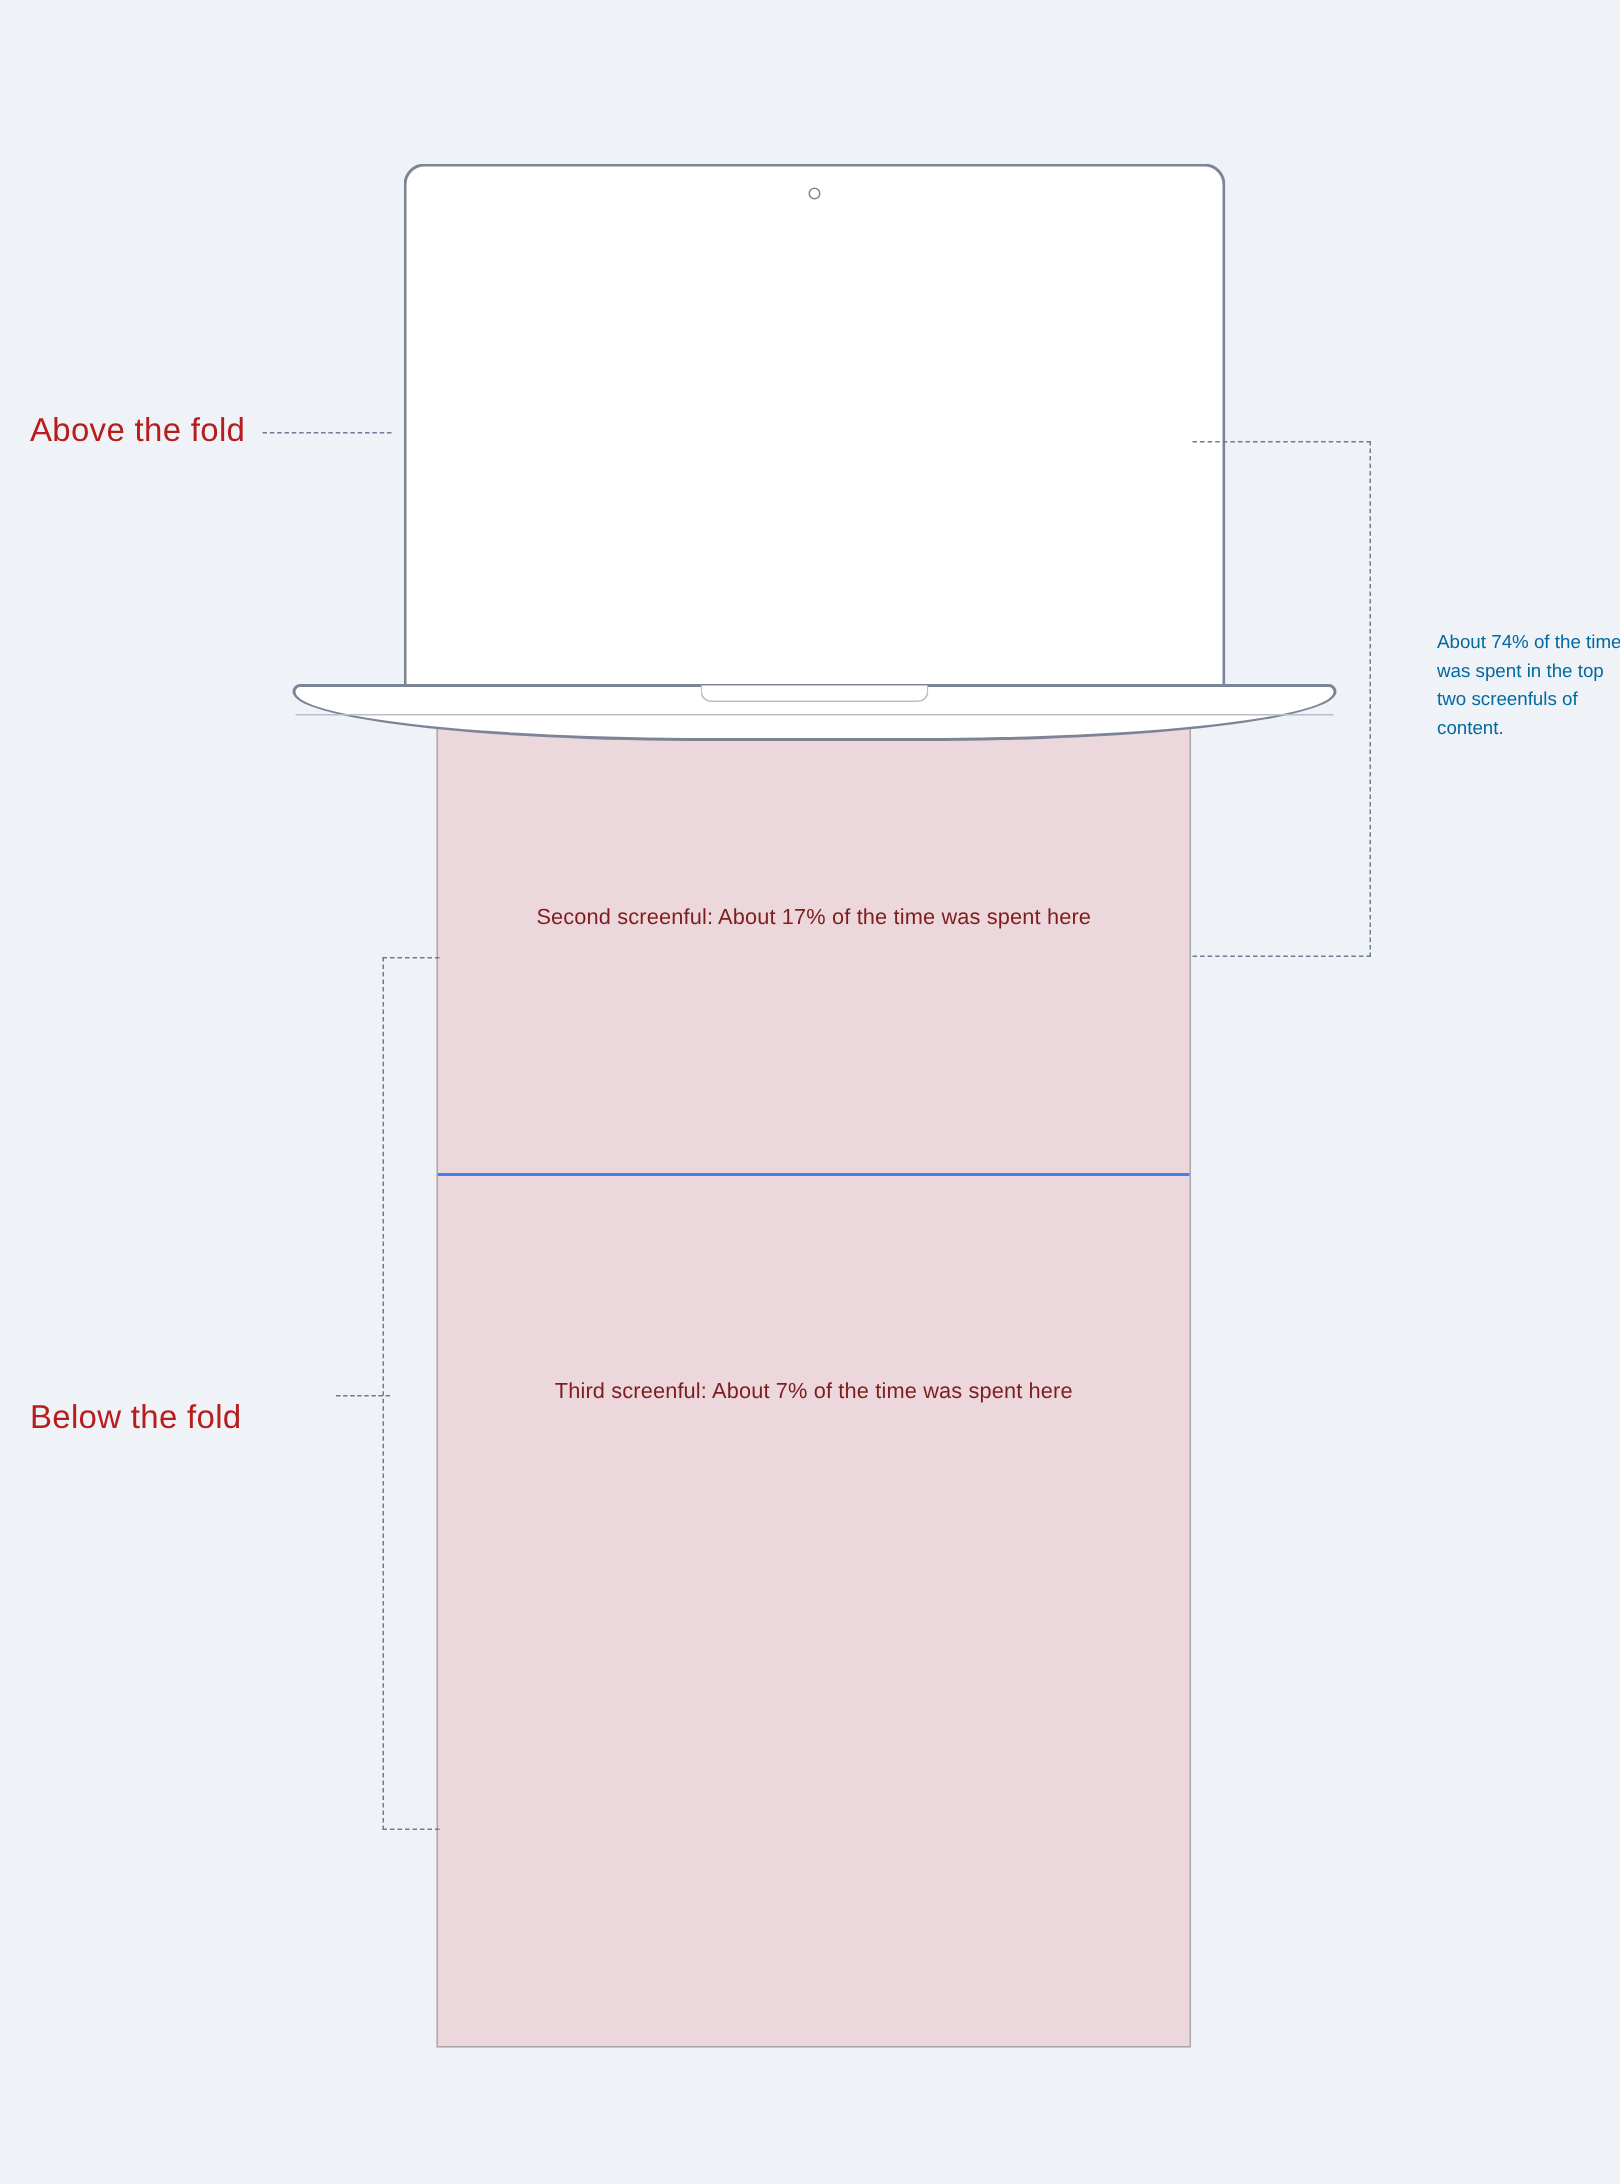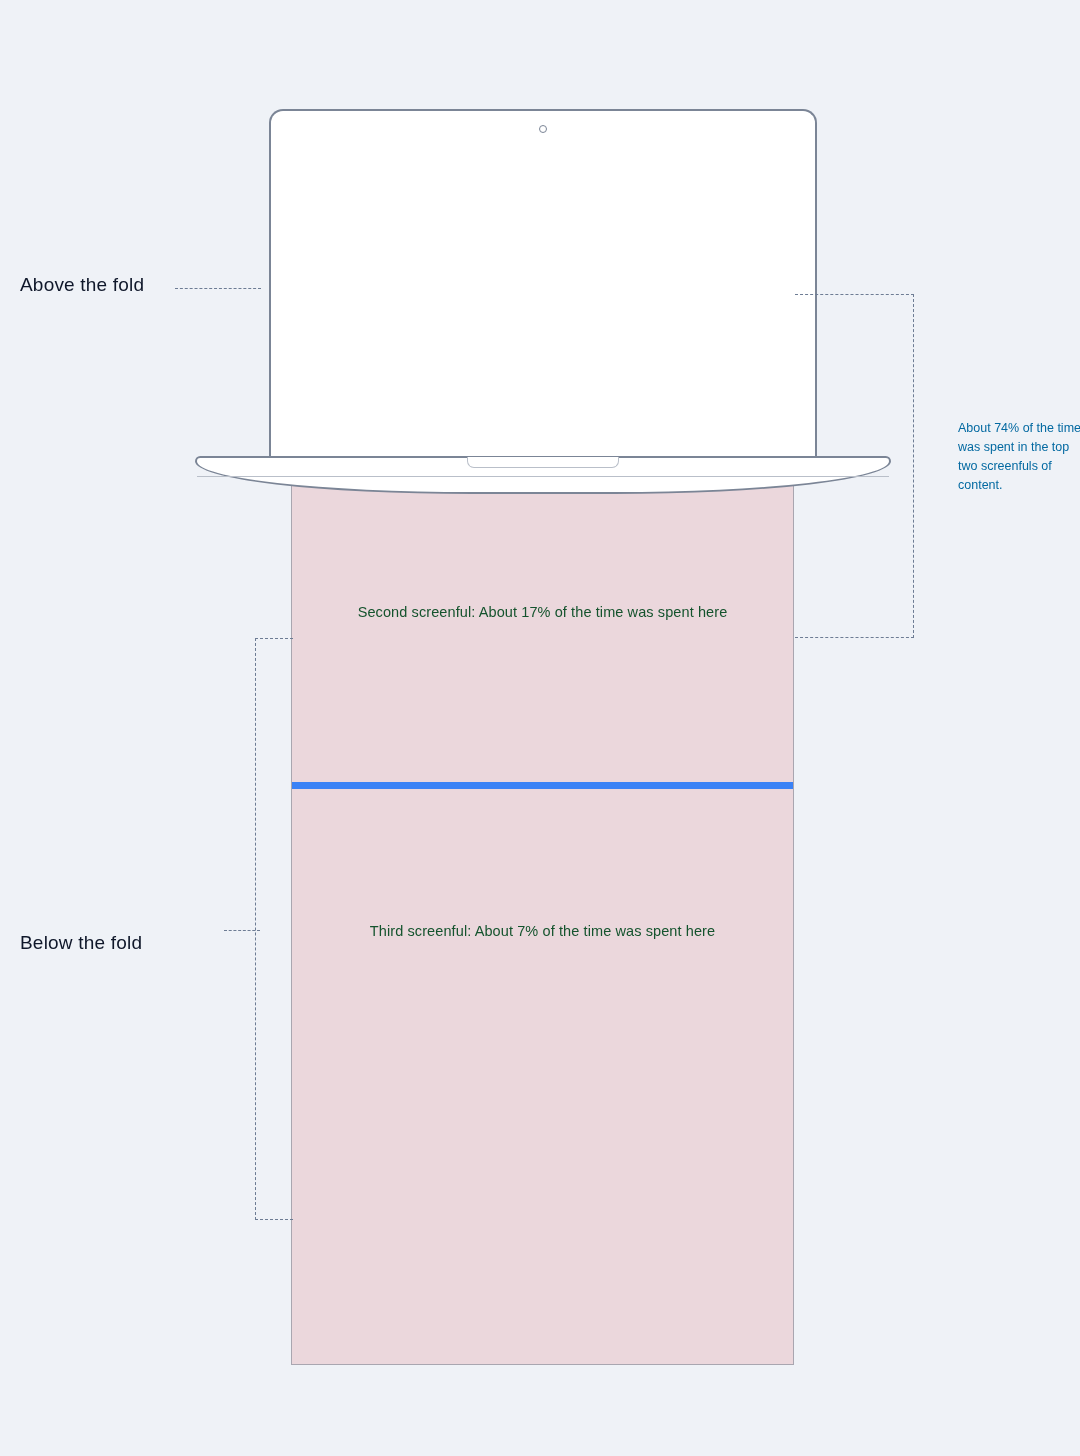--- a/index.html
+++ b/index.html
@@ -34,28 +34,28 @@
     position: absolute;
     left: 0;
     width: 100%;
     display: flex;
     align-items: center;
     justify-content: center;
   }
 
   .screenful-label {
     font-size: 14.5px;
-    color: #14532d;
+    color: #7f1d1d;
     letter-spacing: 0.1px;
     white-space: nowrap;
   }
 
   .screenful.s1 { top: 0px;    height: 294px; }
   .screenful.s2 { top: 294px;  height: 340px; border-top: none; }
-  .screenful.s3 { top: 634px;  height: 290px; border-top: 7px solid #3b82f6; }
+  .screenful.s3 { top: 634px;  height: 290px; border-top: 2px solid #3b82f6; }
   .screenful.s4 { top: 924px;  height: 294px; border-top: 1px solid #8e8e9c; }
 
   
   .laptop-lid {
     position: absolute;
     left: 269px;
     top: 109px;
     width: 548px;
     height: 350px;
     background: #ffffff;
@@ -127,22 +127,22 @@
     height: 11px;
     background: #ffffff;
     border: 1px solid #b9bfc9;
     border-top: none;
     border-radius: 0 0 7px 7px;
   }
 
   
   .side-label {
     position: absolute;
-    font-size: 19px;
-    color: #0f172a;
+    font-size: 22px;
+    color: #b91c1c;
     letter-spacing: 0.2px;
     white-space: nowrap;
   }
   .side-label.above { left: 20px;  top: 274px; }
   .side-label.below { left: 20px;  top: 920px; margin-top: 12px; }
 
   
   .dash-h {
     position: absolute;
     height: 0;

